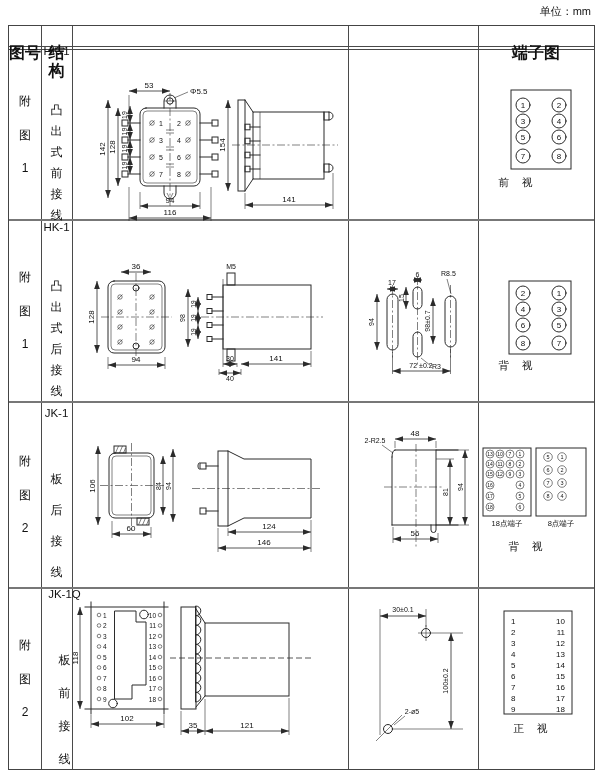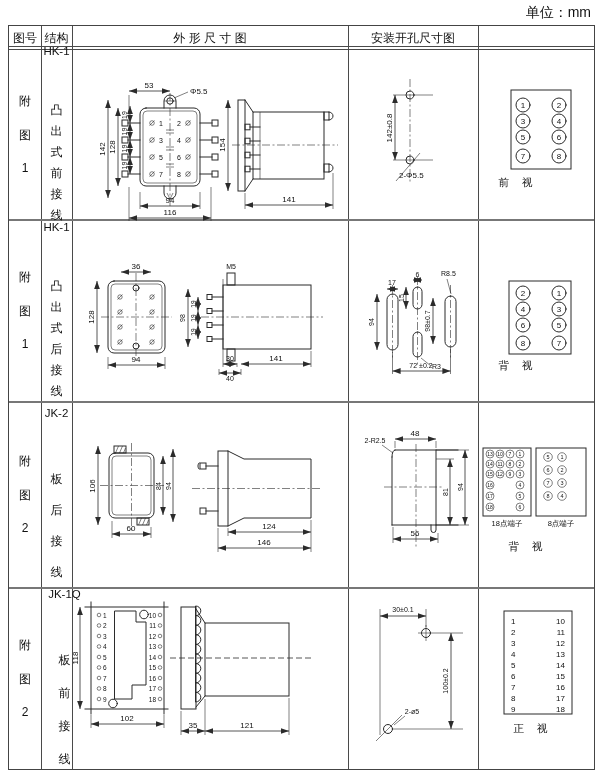--- a/index.html
+++ b/index.html
@@ -1,24 +1,24 @@
 <!DOCTYPE html>
 <html><head>
 <meta charset="utf-8">
 <style>
   html,body{margin:0;padding:0;background:#e8e8e8;}
   .page{position:relative;width:601px;height:775px;background:#fff;
         font-family:"Liberation Sans","DejaVu Sans",sans-serif;color:#111;overflow:hidden;}
-  .unit{position:absolute;top:4px;right:10px;font-size:14px;color:#111;}
+  .unit{position:absolute;top:4px;right:10px;font-size:11px;color:#111;}
   .tbl{position:absolute;left:8px;top:25px;width:585px;height:743px;border:1.2px solid #444;}
   .v{position:absolute;top:0;bottom:0;width:1px;background:#4a4a4a;}
   .h{position:absolute;left:0;right:0;height:1px;background:#4a4a4a;}
   .rs{height:2px;background:#777;}
-  .hc{position:absolute;top:3px;height:18px;line-height:18px;text-align:center;
-      font-size:12px;font-weight:400;}
+  .hc{position:absolute;top:18px;height:18px;line-height:18px;text-align:center;
+      font-size:16px;font-weight:700;}
   .cell{position:absolute;display:flex;flex-direction:column;align-items:center;justify-content:center;gap:36px;}
   .figcell{width:32px;font-size:12px;gap:17px;}
   .structcell{width:31px;font-size:12px;}
   .model{font-size:11.5px;white-space:nowrap;}
   .chars{display:flex;flex-direction:column;align-items:center;}
   .g4{gap:4px;margin-top:9px;}
   .g14{gap:14px;margin-top:16px;}
   .g16{gap:16px;margin-top:16px;}
   .draw{position:absolute;}
   svg{display:block;overflow:visible;}
@@ -54,22 +54,21 @@
     <div class="v" style="left:339px"></div>
     <div class="v" style="left:469px"></div>
     <div class="h" style="top:20px"></div>
     <div class="h" style="top:23px"></div>
     <div class="h rs" style="top:193px"></div>
     <div class="h rs" style="top:375px"></div>
     <div class="h rs" style="top:561px"></div>
 
     <div class="hc" style="left:0;width:32px">图号</div>
     <div class="hc" style="left:32px;width:31px">结构</div>
-    <div class="hc" style="left:63px;width:276px">外 形 尺 寸 图</div>
-    <div class="hc" style="left:339px;width:130px">安装开孔尺寸图</div>
+    <div class="hc" style="left:469px;width:116px">端子图</div>
 
     <div class="cell figcell" style="left:0;top:23px;height:170px">
       <span>附</span>
       <span>图</span>
       <span>1</span>
     </div>
     <div class="cell structcell" style="left:32px;top:23px;height:170px">
       <span class="model">HK-1</span>
       <span class="chars g4">
         <span>凸</span>
@@ -189,33 +188,20 @@
           <rect class="ln" x="252" y="97" width="5" height="8"></rect>
             <path class="ln" d="M257,97 a4,4 0 0 1 0,8"></path>
           <line class="cl" x1="160" y1="78" x2="266" y2="78"></line>
           <line class="dim" x1="156" y1="33" x2="156" y2="124"></line>
           <text class="d8" x="153" y="78" text-anchor="middle" transform="rotate(-90 153 78)">154</text>
           <line class="tn" x1="173" y1="126" x2="173" y2="142"></line>
             <line class="tn" x1="261" y1="106" x2="261" y2="142"></line>
           <line class="dim" x1="173" y1="138" x2="261" y2="138"></line>
           <text class="d8" x="217" y="135" text-anchor="middle">141</text>
         </g>
-      </svg>
-    </div>
-    <div class="draw" style="left:339px;top:23px">
-      <svg width="130" height="170" viewBox="0 0 130 170">
-        <line class="cl" x1="62" y1="30" x2="62" y2="135"></line>
-        <circle class="ln" cx="62" cy="46" r="4"></circle>
-        <line class="tn" x1="45" y1="46" x2="85" y2="46"></line>
-        <circle class="ln" cx="62" cy="111" r="4"></circle>
-        <line class="tn" x1="45" y1="111" x2="85" y2="111"></line>
-        <line class="tn" x1="48" y1="132" x2="72" y2="104"></line>
-        <line class="dim" x1="47" y1="46" x2="47" y2="111"></line>
-        <text class="d8" x="44" y="79" text-anchor="middle" transform="rotate(-90 44 79)">142±0.8</text>
-        <text class="d8" x="51" y="129">2-Φ5.5</text>
       </svg>
     </div>
     <div class="draw" style="left:469px;top:23px">
       <svg width="116" height="170" viewBox="0 0 116 170">
         <rect class="ln" x="33" y="41" width="60" height="79"></rect>
         <circle class="ln" cx="45" cy="56" r="7"></circle>
           <circle class="ln" cx="81" cy="56" r="7"></circle>
         <circle class="ln" cx="45" cy="72" r="7"></circle>
           <circle class="ln" cx="81" cy="72" r="7"></circle>
         <circle class="ln" cx="45" cy="88" r="7"></circle>
@@ -374,21 +360,21 @@
         <text class="cap" x="40" y="150" text-anchor="middle">背 视</text>
       </svg>
     </div>
 
     <div class="cell figcell" style="left:0;top:375px;height:186px">
       <span>附</span>
       <span>图</span>
       <span>2</span>
     </div>
     <div class="cell structcell" style="left:32px;top:375px;height:186px">
-      <span class="model">JK-2</span>
+      <span class="model">JK-1</span>
       <span class="chars g14">
         <span>板</span>
           <span>后</span>
           <span>接</span>
           <span>线</span>
       </span>
     </div>
     <div class="draw" style="left:63px;top:375px">
       <svg width="276" height="186" viewBox="0 0 276 186">
         <g>

